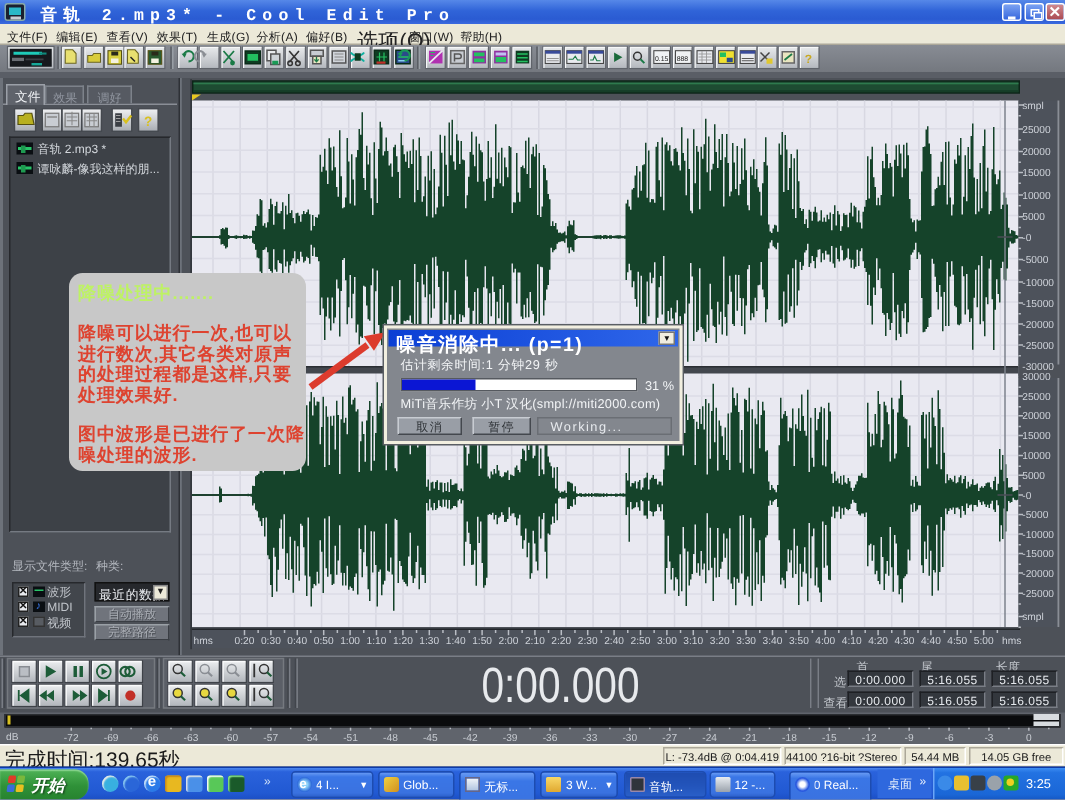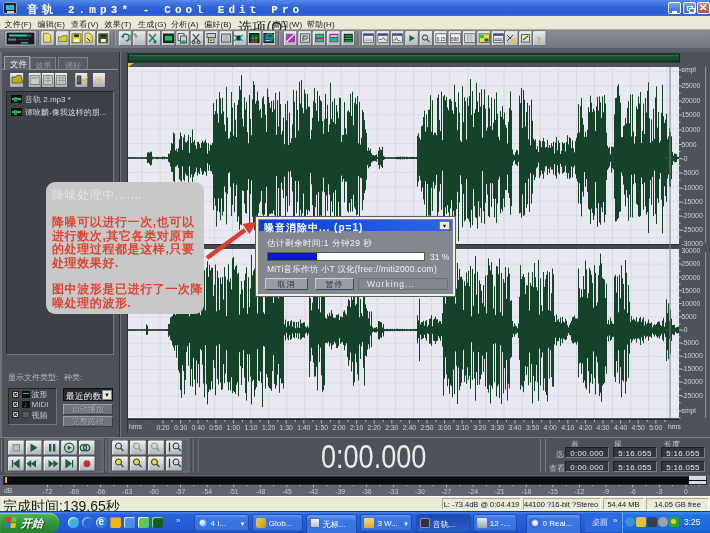--- a/index.html
+++ b/index.html
@@ -559,37 +559,37 @@
 <div class="ab" style="left:622px;top:511.5px;width:88px;height:21.5px;background:linear-gradient(180deg,#3d8df2 0%,#2272e2 15%,#1a66d6 85%,#1558c4 100%);border-left:1px solid #6aa8f8"></div>
 <div class="ab" style="left:625px;top:517px;width:10px;height:10px;background:#3a8ae8;border-radius:50%"></div>
 <div class="ab" style="left:636px;top:517px;width:10px;height:10px;background:#e8c030;border-radius:20%"></div>
 <div class="ab" style="left:647px;top:517px;width:10px;height:10px;background:#384048;border-radius:20%"></div>
 <div class="ab" style="left:658px;top:517px;width:10px;height:10px;background:#9aa2aa;border-radius:50%"></div>
 <div class="ab" style="left:669px;top:517px;width:10px;height:10px;background:#28a828;border-radius:20%">
     <div class="ab" style="left:2px;top:1.5px;width:5px;height:5px;background:#f0d020;border-radius:50%"></div>
   </div>
 <div class="ab" style="left:684px;top:516.5px;font-size:8.5px;color:#fff">3:25</div>
 <div class="ab" style="left:46px;top:182px;width:158px;height:132px;background:#c8c8c8;border-radius:9px"></div>
-<div class="ab" style="left:52px;top:187.0px;font-size:12px;font-weight:normal;color:#e5e5e5;letter-spacing:0.6px;white-space:nowrap">降噪处理中.......</div>
+<div class="ab" style="left:52px;top:187.0px;font-size:12px;font-weight:bold;color:#bef264;letter-spacing:0.6px;white-space:nowrap">降噪处理中.......</div>
 <div class="ab" style="left:52px;top:214.0px;font-size:12px;font-weight:bold;color:#de4330;letter-spacing:0.6px;white-space:nowrap">降噪可以进行一次,也可以</div>
 <div class="ab" style="left:52px;top:227.5px;font-size:12px;font-weight:bold;color:#de4330;letter-spacing:0.6px;white-space:nowrap">进行数次,其它各类对原声</div>
 <div class="ab" style="left:52px;top:241.0px;font-size:12px;font-weight:bold;color:#de4330;letter-spacing:0.6px;white-space:nowrap">的处理过程都是这样,只要</div>
 <div class="ab" style="left:52px;top:254.5px;font-size:12px;font-weight:bold;color:#de4330;letter-spacing:0.6px;white-space:nowrap">处理效果好.</div>
 <div class="ab" style="left:52px;top:281.0px;font-size:12px;font-weight:bold;color:#de4330;letter-spacing:0.6px;white-space:nowrap">图中波形是已进行了一次降</div>
 <div class="ab" style="left:52px;top:294.5px;font-size:12px;font-weight:bold;color:#de4330;letter-spacing:0.6px;white-space:nowrap">噪处理的波形.</div>
 <svg class="ab" style="left:200px;top:215px" width="65" height="50" viewBox="200 215 65 50">
     <path d="M207 258L245 230" stroke="#dc3b2d" stroke-width="4.4" fill="none"></path>
     <path d="M257 221.5l-14.5 2.6 6.8 9.8z" fill="#dc3b2d"></path>
   </svg>
 <div class="ab" style="left:256px;top:217px;width:199px;height:79px;background:#83878e;border:2px solid #f2efe0;box-shadow:0 0 0 1px #5a5e64">
     <div class="ab" style="left:1px;top:1px;right:1px;height:11px;background:linear-gradient(90deg,#0b3fd4,#2f67ea)">
-      <div class="ab" style="left:5px;top:1px;font-size:10px;font-weight:bold;color:#fff;letter-spacing:1px;white-space:nowrap">噪音消除中...  (p=1)</div>
+      <div class="ab" style="left:5px;top:1px;font-size:13px;font-weight:bold;color:#fff;letter-spacing:1px;white-space:nowrap">噪音消除中...  (p=1)</div>
       <div class="ab" style="right:2px;top:1px;width:11px;height:9px;background:#f0ede0;border:1px solid #777;color:#111;font-size:5.5px;text-align:center;line-height:8px">▼</div>
     </div>
     <div class="ab" style="left:9px;top:19px;font-size:8.5px;color:#f2f4f6;letter-spacing:0.5px;white-space:nowrap">估计剩余时间:1 分钟29 秒</div>
     <div class="ab" style="left:9px;top:32.5px;width:158px;height:9px;background:#fff;border:1px solid #55595f">
       <div class="ab" style="left:0;top:0;width:49px;height:7px;background:#0b16d4"></div>
     </div>
     <div class="ab" style="left:172px;top:33px;font-size:8.5px;color:#f2f4f6">31 %</div>
-    <div class="ab" style="left:9px;top:45px;font-size:8.5px;color:#f2f4f6;letter-spacing:0.2px;white-space:nowrap">MiTi音乐作坊 小T 汉化(free://miti2000.com)</div>
+    <div class="ab" style="left:9px;top:45px;font-size:8.5px;color:#f2f4f6;letter-spacing:0.2px;white-space:nowrap">MiTi音乐作坊 小T 汉化(smpl://miti2000.com)</div>
     <div class="ab" style="left:7px;top:59px;width:43px;height:12px;background:#999ea6;border-top:1px solid #c8ccd2;border-left:1px solid #c8ccd2;border-right:1px solid #44484e;border-bottom:1px solid #44484e;color:#2e3236;font-size:8px;text-align:center;line-height:11px;letter-spacing:1px">取消</div>
     <div class="ab" style="left:57px;top:59px;width:39px;height:12px;background:#999ea6;border-top:1px solid #c8ccd2;border-left:1px solid #c8ccd2;border-right:1px solid #44484e;border-bottom:1px solid #44484e;color:#2e3236;font-size:8px;text-align:center;line-height:11px;letter-spacing:1px">暂停</div>
     <div class="ab" style="left:100px;top:59px;width:90px;height:12px;border:1px solid #6a6e74;color:#e8ebef;font-size:8.5px;line-height:11px;padding-left:8px;letter-spacing:1px">Working...</div>
   </div>
 </body></html>

